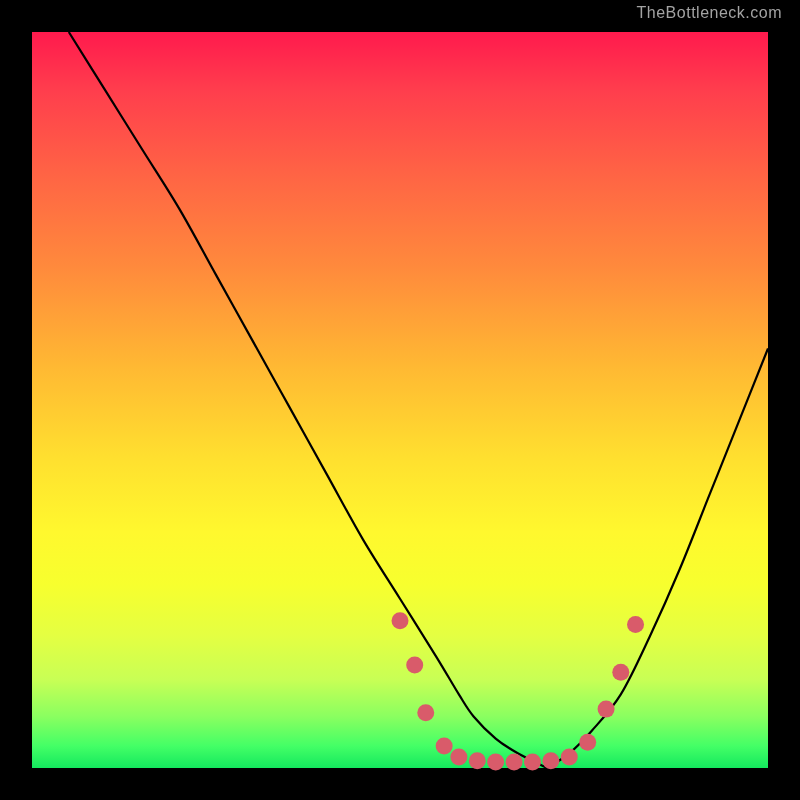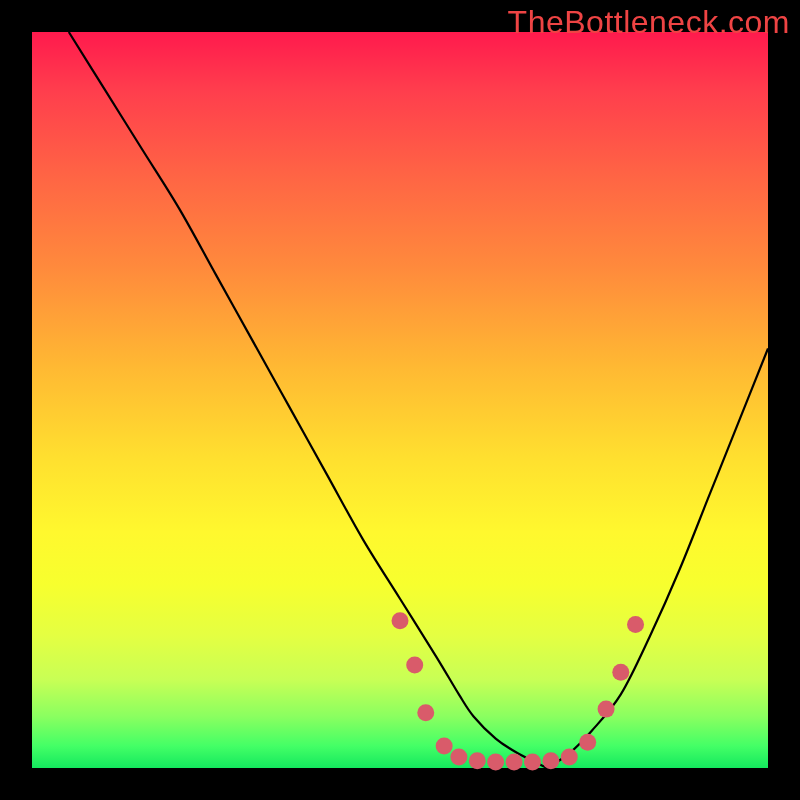--- a/index.html
+++ b/index.html
@@ -44,24 +44,24 @@
     position: absolute;
     left: 0;
     top: 0;
     width: 736px;
     height: 736px;
     overflow: visible;
   }
   .watermark {
     position: absolute;
     top: 4px;
-    right: 10px;
+    right: 18px;
     font-family: Arial, Helvetica, sans-serif;
-    font-size: 32px;
-    color: #ef4444;
+    font-size: 16px;
+    color: #a3a3a3;
     letter-spacing: 0.5px;
     user-select: none;
   }
 </style>
 </head>
 <body>
 
 <div class="frame">
   <div class="plot-area">
     <svg class="curves" viewBox="0 0 736 736">

